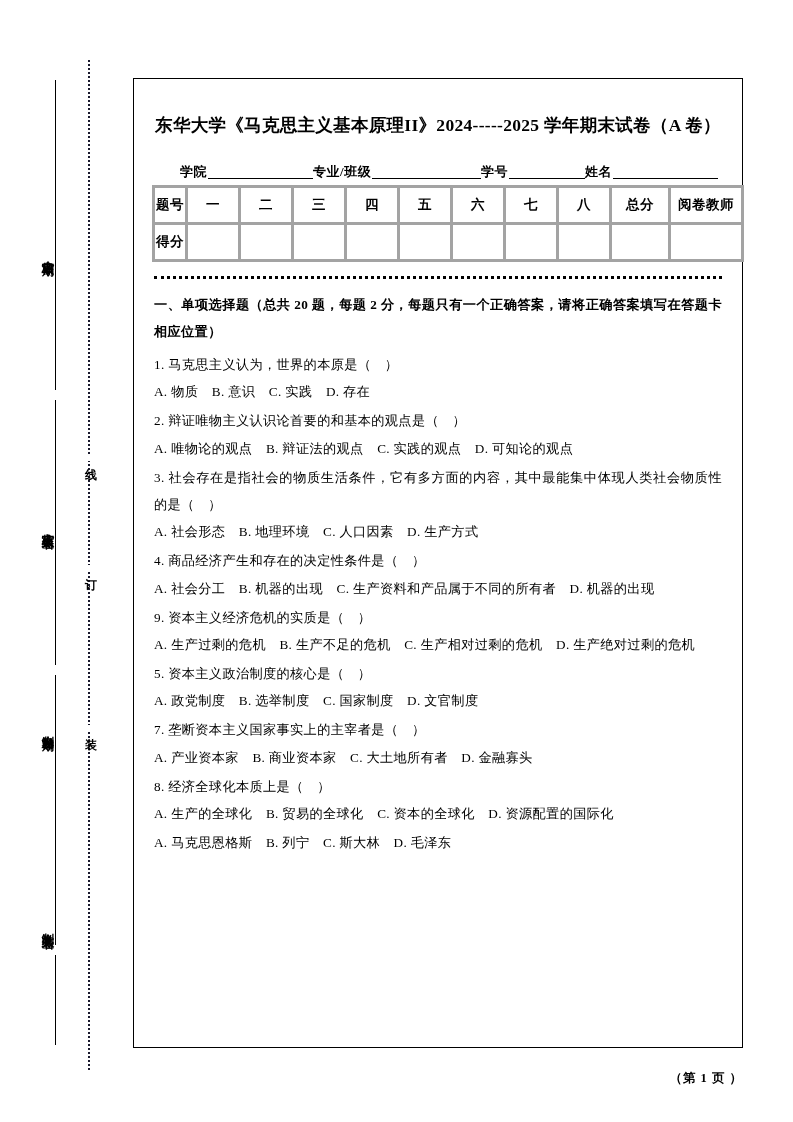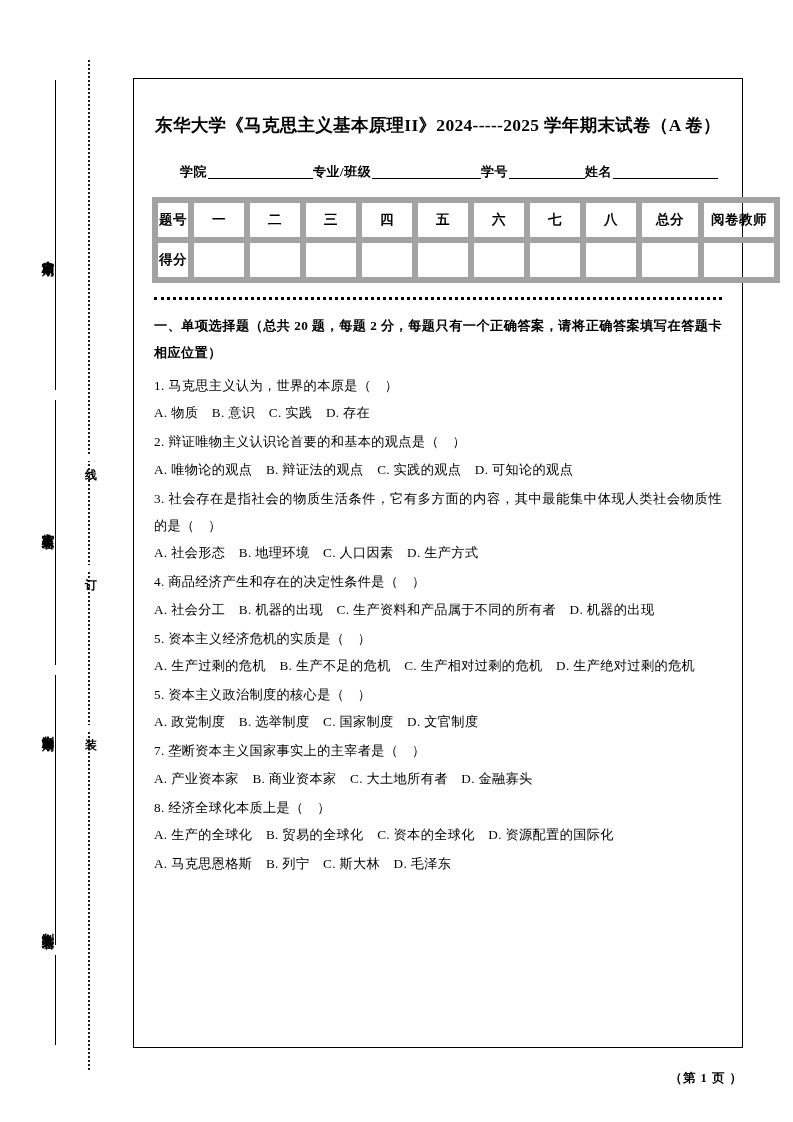--- a/index.html
+++ b/index.html
@@ -86,21 +86,21 @@
     text-align-last: center;
     letter-spacing: 0.3px;
     margin: 0 0 4px 0;
     padding: 0 2px;
   }
 
   .info-line {
     display: flex;
     align-items: flex-end;
     font-size: 13px;
-    margin: 22px 0 16px 0;
+    margin: 22px 0 4px 0;
     padding: 0 6px 0 28px;
     letter-spacing: 0.5px;
   }
   .info-label { white-space: nowrap; font-weight: 600; }
   .info-blank {
     flex: 1 1 auto;
     border-bottom: 1px solid #000;
     height: 13px;
     margin: 0 0 2px 1px;
   }
@@ -110,21 +110,21 @@
   .info-blank.w4 { flex-grow: 1.45; }
 
   
   table.score-table {
     border-collapse: collapse;
     margin: 0 auto;
     width: 556px;
     table-layout: fixed;
   }
   table.score-table td {
-    border: 6px solid #a3a3a3;
+    border: 3px solid #a3a3a3;
     text-align: center;
     vertical-align: middle;
     font-size: 13.5px;
     font-weight: 600;
     height: 34px;
     padding: 0;
     letter-spacing: 0.5px;
   }
   td.stub {
     width: 30px;
@@ -257,21 +257,21 @@
     </div>
     <div class="q-block">
       <p class="q-stem">3. 社会存在是指社会的物质生活条件，它有多方面的内容，其中最能集中体现人类社会物质性的是（　）</p>
       <p class="q-opts">A. 社会形态　B. 地理环境　C. 人口因素　D. 生产方式</p>
     </div>
     <div class="q-block">
       <p class="q-stem">4. 商品经济产生和存在的决定性条件是（　）</p>
       <p class="q-opts">A. 社会分工　B. 机器的出现　C. 生产资料和产品属于不同的所有者　D. 机器的出现</p>
     </div>
     <div class="q-block">
-      <p class="q-stem">5. 资本主义经济危机的实质是（　）</p>
+      <p class="q-stem">9. 资本主义经济危机的实质是（　）</p>
       <p class="q-opts">A. 生产过剩的危机　B. 生产不足的危机　C. 生产相对过剩的危机　D. 生产绝对过剩的危机</p>
     </div>
     <div class="q-block">
       <p class="q-stem">5. 资本主义政治制度的核心是（　）</p>
       <p class="q-opts">A. 政党制度　B. 选举制度　C. 国家制度　D. 文官制度</p>
     </div>
     <div class="q-block">
       <p class="q-stem">7. 垄断资本主义国家事实上的主宰者是（　）</p>
       <p class="q-opts">A. 产业资本家　B. 商业资本家　C. 大土地所有者　D. 金融寡头</p>
     </div>

